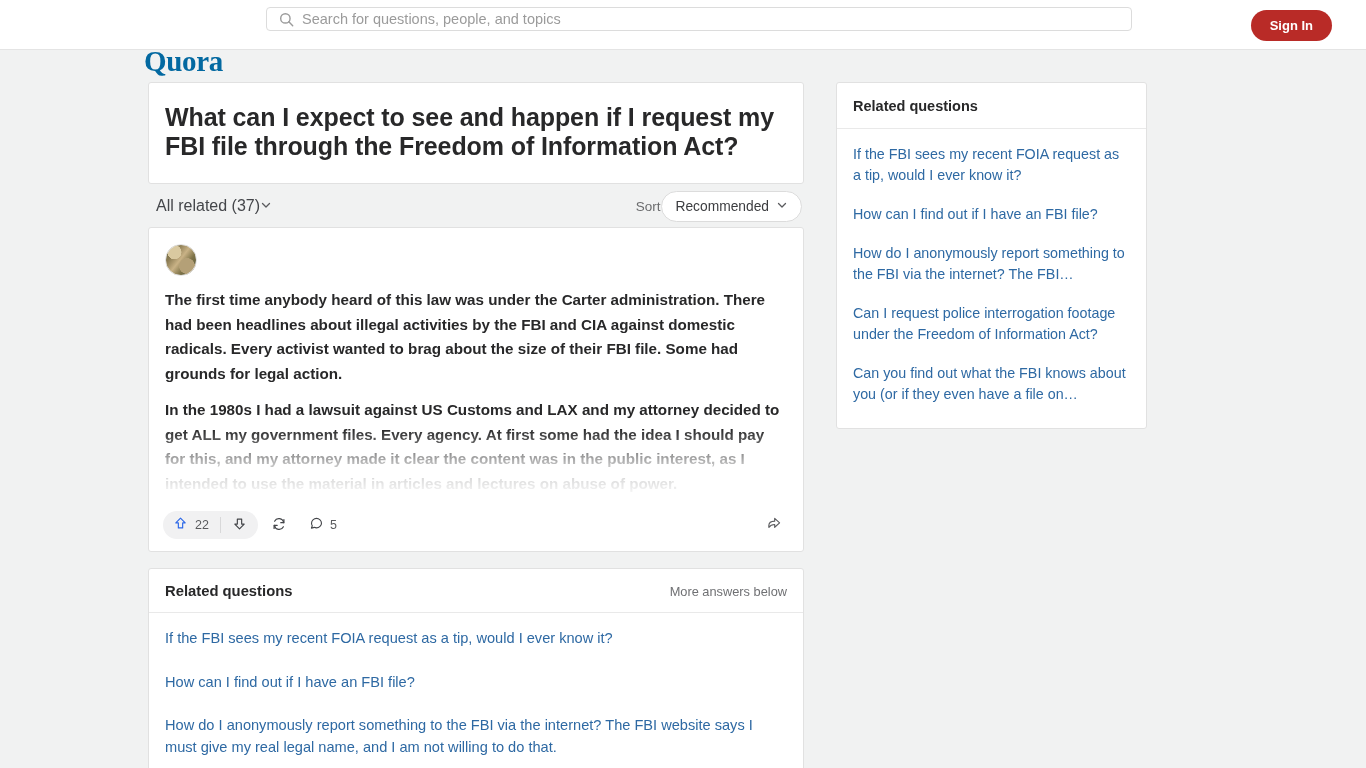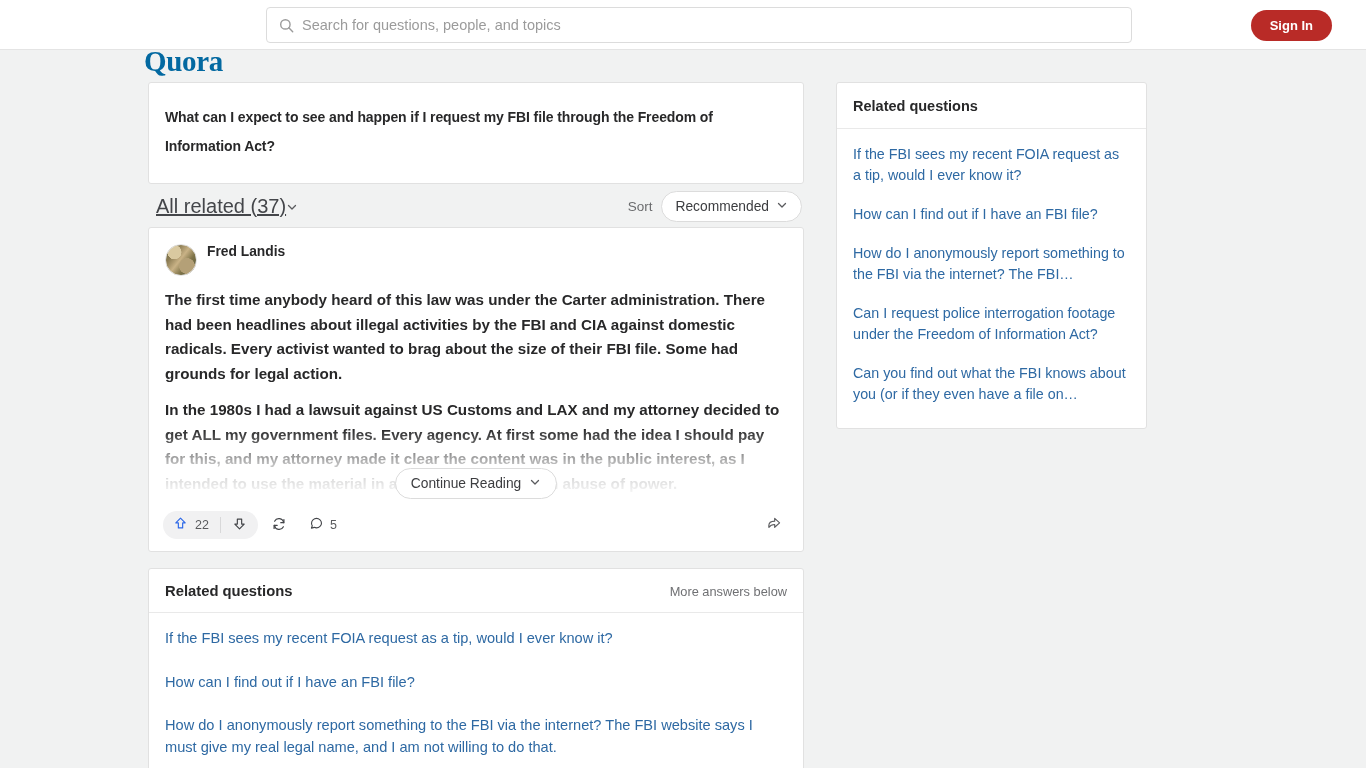--- a/index.html
+++ b/index.html
@@ -32,21 +32,21 @@
     letter-spacing: -0.3px;
     color: #0369a1;
     line-height: 34px;
     margin-top: 36px;
   }
   .search-wrap {
     position: absolute;
     left: 266px;
     top: 7px;
     width: 866px;
-    height: 36px;
+    height: 24px;
     border: 1px solid #dcdcdc;
     border-radius: 4px;
     background: #fff;
     display: flex;
     align-items: center;
     padding: 8px 12px;
   }
   .search-icon { flex: 0 0 auto; display: flex; align-items: center; margin-right: 8px; }
   .search-input {
     border: none;
@@ -97,46 +97,45 @@
 
   .card {
     background: #ffffff;
     border: 1px solid #e1e1e1;
     border-radius: 3px;
   }
 
   
   .question-card { padding: 20px 16px 22px 16px; }
   .question-title {
-    font-size: 14px;
+    font-size: 25px;
     font-weight: bold;
     line-height: 29px;
     color: #282829;
     letter-spacing: -0.1px;
   }
 
   
   .filter-bar {
     display: flex;
     align-items: center;
     justify-content: space-between;
     height: 42px;
     padding: 0 2px 0 8px;
     margin-top: 1px;
   }
   .filter-left {
     display: flex;
     align-items: center;
     gap: 0;
-    font-size: 20px;
+    font-size: 16px;
     color: #44464a;
     cursor: pointer;
-    text-decoration: underline;
-  }
-  .filter-right { display: flex; align-items: center; gap: 9px; }
+  }
+  .filter-right { display: flex; align-items: center; gap: 1px; }
   .sort-label { font-size: 13.5px; color: #6b6c6e; }
   .sort-btn {
     display: flex;
     align-items: center;
     gap: 7px;
     height: 31px;
     padding: 0 13px;
     border: 1px solid #dcdcdc;
     border-radius: 16px;
     background: #fff;
@@ -309,44 +308,33 @@
         </div>
       </div>
     </div>
 
     <div class="card answer-card">
       <div class="answer-inner">
 
         <div class="byline">
           <div class="avatar"></div>
           <div class="byline-text">
-            <div class="author-name">Fred Landis</div>
           </div>
         </div>
 
         <div class="answer-body">
           <p>The first time anybody heard of this law was under the Carter administration. There had been headlines about illegal activities by the FBI and CIA against domestic radicals. Every activist wanted to brag about the size of their FBI file. Some had grounds for legal action.</p>
         </div>
 
         <div class="truncate-zone">
           <div class="answer-body">
             <p>In the 1980s I had a lawsuit against US Customs and LAX and my attorney decided to get ALL my government files. Every agency. At first some had the idea I should pay for this, and my attorney made it clear the content was in the public interest, as I intended to use the material in articles and lectures on abuse of power.</p>
 
           </div>
           <div class="fade-mask"></div>
-          <div class="continue-wrap">
-            <div class="continue-btn">
-              <span>Continue Reading</span>
-              <span class="chev">
-                <svg width="12" height="12" viewBox="0 0 12 12" fill="none">
-                  <path d="M2.5 4.5L6 8L9.5 4.5" stroke="#5a5b5e" stroke-width="1.3" stroke-linecap="round" stroke-linejoin="round"></path>
-                </svg>
-              </span>
-            </div>
-          </div>
         </div>
       </div>
 
       <div class="action-bar">
         <div class="actions-left">
 
           <div class="vote-pill">
             <div class="vote-up">
               <span>
                 <svg width="15" height="15" viewBox="0 0 16 16" fill="none">

